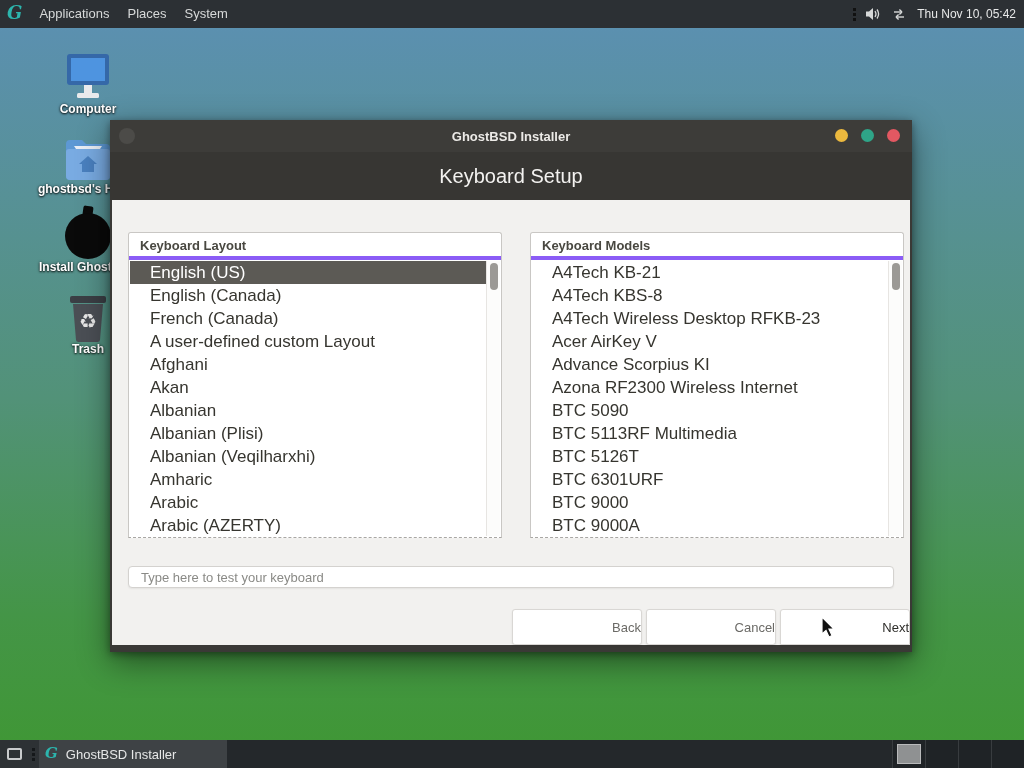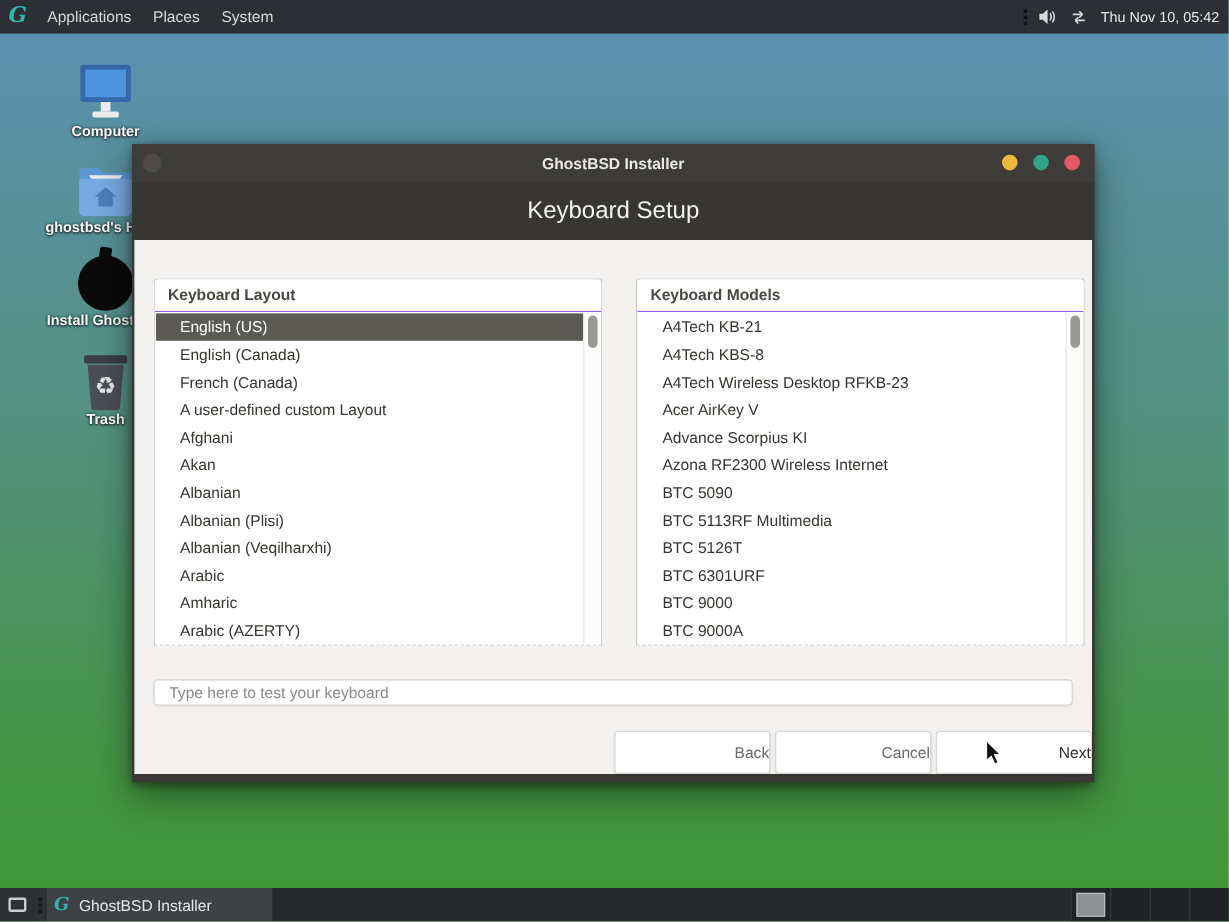--- a/index.html
+++ b/index.html
@@ -40,23 +40,23 @@
   .page-header { height:48px; background:#373633; display:flex; align-items:center; justify-content:center; }
   .page-title { color:#f3f2f0; font-size:20px; }
   .win-content { position:absolute; left:2px; right:2px; top:80px; bottom:7px;
     background:#f2f1ef; }
 
   
   .panel { position:absolute; top:32px; width:374px; height:306px; background:#fff;
     border:1px solid #c9c7c4; border-bottom:1px dashed #a9a7a4; border-radius:3px 3px 0 0; }
   .panel-left { left:16px; } .panel-right { left:418px; }
   .panel-title { height:27px; line-height:26px; padding-left:11px; font-size:13px; font-weight:bold;
-    color:#494841; border-bottom:1px solid #8b5cf6; background:#fff; border-radius:3px 3px 0 0; }
+    color:#494841; border-bottom:4px solid #8b5cf6; background:#fff; border-radius:3px 3px 0 0; }
   .panel-list { position:absolute; top:28px; left:1px; right:15px; bottom:0; overflow:hidden; }
-  .row { height:23px; line-height:23px; padding-left:20px; font-size:13px; color:#36352f;
+  .row { height:23px; line-height:23px; padding-left:20px; font-size:17px; color:#36352f;
     white-space:nowrap; }
   .row.selected { background:#5c5a55; color:#fff; }
   .scroll-track { position:absolute; top:28px; right:1px; width:14px; bottom:1px;
     background:#fcfcfb; border-left:1px solid #e7e5e2; }
   .scroll-thumb { position:absolute; top:2px; left:3px; width:8px; height:27px;
     background:#9b9995; border-radius:4px; }
 
   
   .test-input { position:absolute; left:16px; right:16px; top:366px; height:22px;
     background:#fff; border:1px solid #d4d2cf; border-radius:4px; padding:0 12px;
@@ -203,23 +203,23 @@
             <div class="row"><span>Afghani</span></div>
 
             <div class="row"><span>Akan</span></div>
 
             <div class="row"><span>Albanian</span></div>
 
             <div class="row"><span>Albanian (Plisi)</span></div>
 
             <div class="row"><span>Albanian (Veqilharxhi)</span></div>
 
+            <div class="row"><span>Amharic</span></div>
+
             <div class="row"><span>Arabic</span></div>
-
-            <div class="row"><span>Amharic</span></div>
 
             <div class="row"><span>Arabic (AZERTY)</span></div>
           </div>
         <div class="scroll-track">
           <div class="scroll-thumb"></div>
         </div>
       </div>
 
       <div class="panel panel-right">
         <div class="panel-title">Keyboard Models</div>

